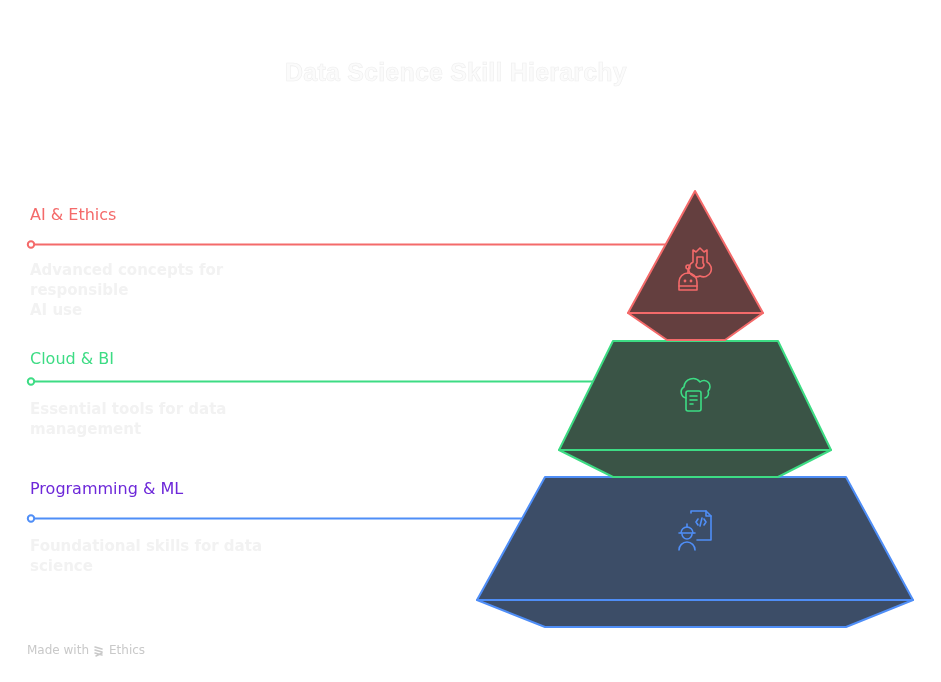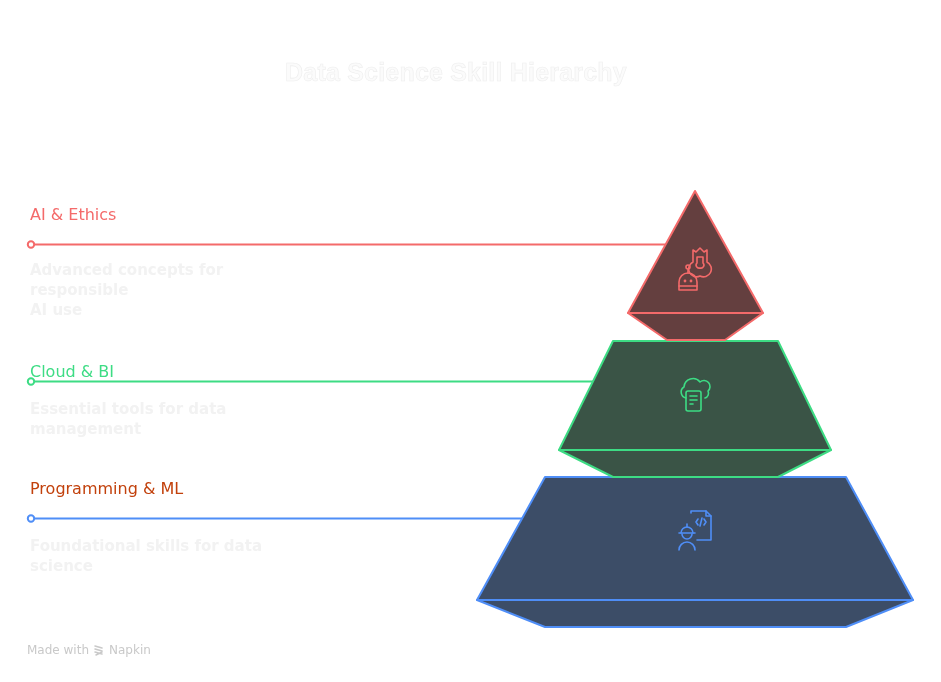--- a/index.html
+++ b/index.html
@@ -6,40 +6,40 @@
   body { width: 941px; height: 682px; background: #ffffff; position: relative; overflow: hidden;
          font-family: "Liberation Sans", sans-serif; }
   .title { position: absolute; left: 0; width: 912px; top: 58px; text-align: center;
            font-size: 25px; font-weight: bold; color: #fbfbfb;
            -webkit-text-stroke: 0.6px #eeeeee; letter-spacing: 0.2px; }
   .label { position: absolute; left: 30px; font-size: 16px; font-family: "DejaVu Sans", sans-serif; font-weight: normal; }
   .desc { position: absolute; left: 30px; font-size: 15px; color: #f2f2f2; line-height: 20px;
           font-family: "DejaVu Sans", sans-serif; font-weight: bold; width: 280px; }
   svg.diagram { position: absolute; left: 0; top: 0; }
   .footer { position: absolute; left: 27px; top: 643px; font-size: 12px; color: #c9c9c9;
-            font-family: "DejaVu Sans", sans-serif; display: flex; align-items: center; gap: 4px; }
+            font-family: "DejaVu Sans", sans-serif; display: flex; align-items: flex-end; gap: 4px; }
   .footer .napkin-icon { display: inline-block; width: 12px; height: 12px; }
 </style>
 </head>
 <body>
 
 <div class="title">Data Science Skill Hierarchy</div>
 
 <div class="label" style="top:205px;color:#f46a6a;">AI &amp; Ethics</div>
 <div class="desc" style="top:260px;">
   <div>Advanced concepts for responsible</div>
   <div>AI use</div>
 </div>
 
-<div class="label" style="top:362px;color:#3ddc84;">Cloud &amp; BI</div>
+<div class="label" style="top:349px;color:#3ddc84;">Cloud &amp; BI</div>
 <div class="desc" style="top:399px;">
   <div>Essential tools for data management</div>
 </div>
 
-<div class="label" style="top:479px;color:#c2410c;">Programming &amp; ML</div>
+<div class="label" style="top:479px;color:#6d28d9;">Programming &amp; ML</div>
 <div class="desc" style="top:536px;">
   <div>Foundational skills for data science</div>
 </div>
 
 <svg class="diagram" width="941" height="682" viewBox="0 0 941 682">
 
   <g>
     <line x1="34" y1="244.5" x2="667" y2="244.5" stroke="#f46a6a" stroke-width="2"></line>
     <circle cx="31" cy="244.5" r="3.2" fill="#fff" stroke="#f46a6a" stroke-width="2"></circle>
   </g>
@@ -93,14 +93,14 @@
       <circle cx="691" cy="281" r="0.6" fill="#f46a6a"></circle>
     </g>
   </g>
 </svg>
 
 <div class="footer">
   <span>Made with</span>
   <svg class="napkin-icon" viewBox="0 0 12 12">
     <path d="M2,2 L9,4 M2,5 L9,7 M2,8 L9,10 M3,11 L9,8" stroke="#c9c9c9" stroke-width="1.5" fill="none" stroke-linecap="round"></path>
   </svg>
-  <span>Napkin</span>
+  <span>Ethics</span>
 </div>
 
 </body></html>

